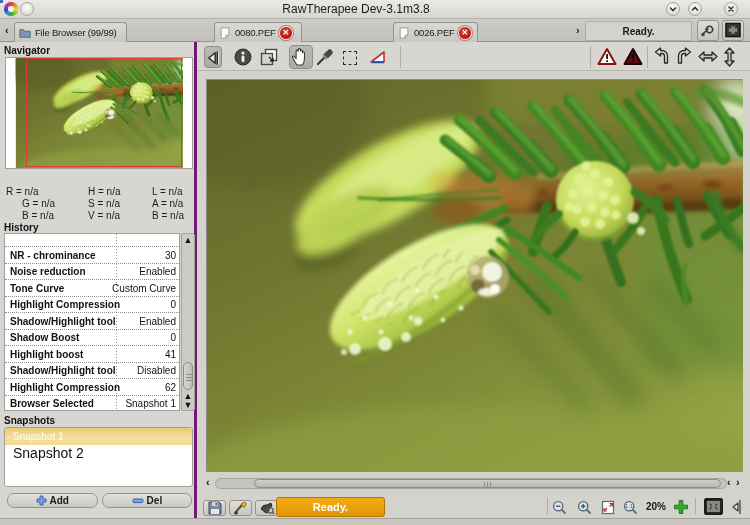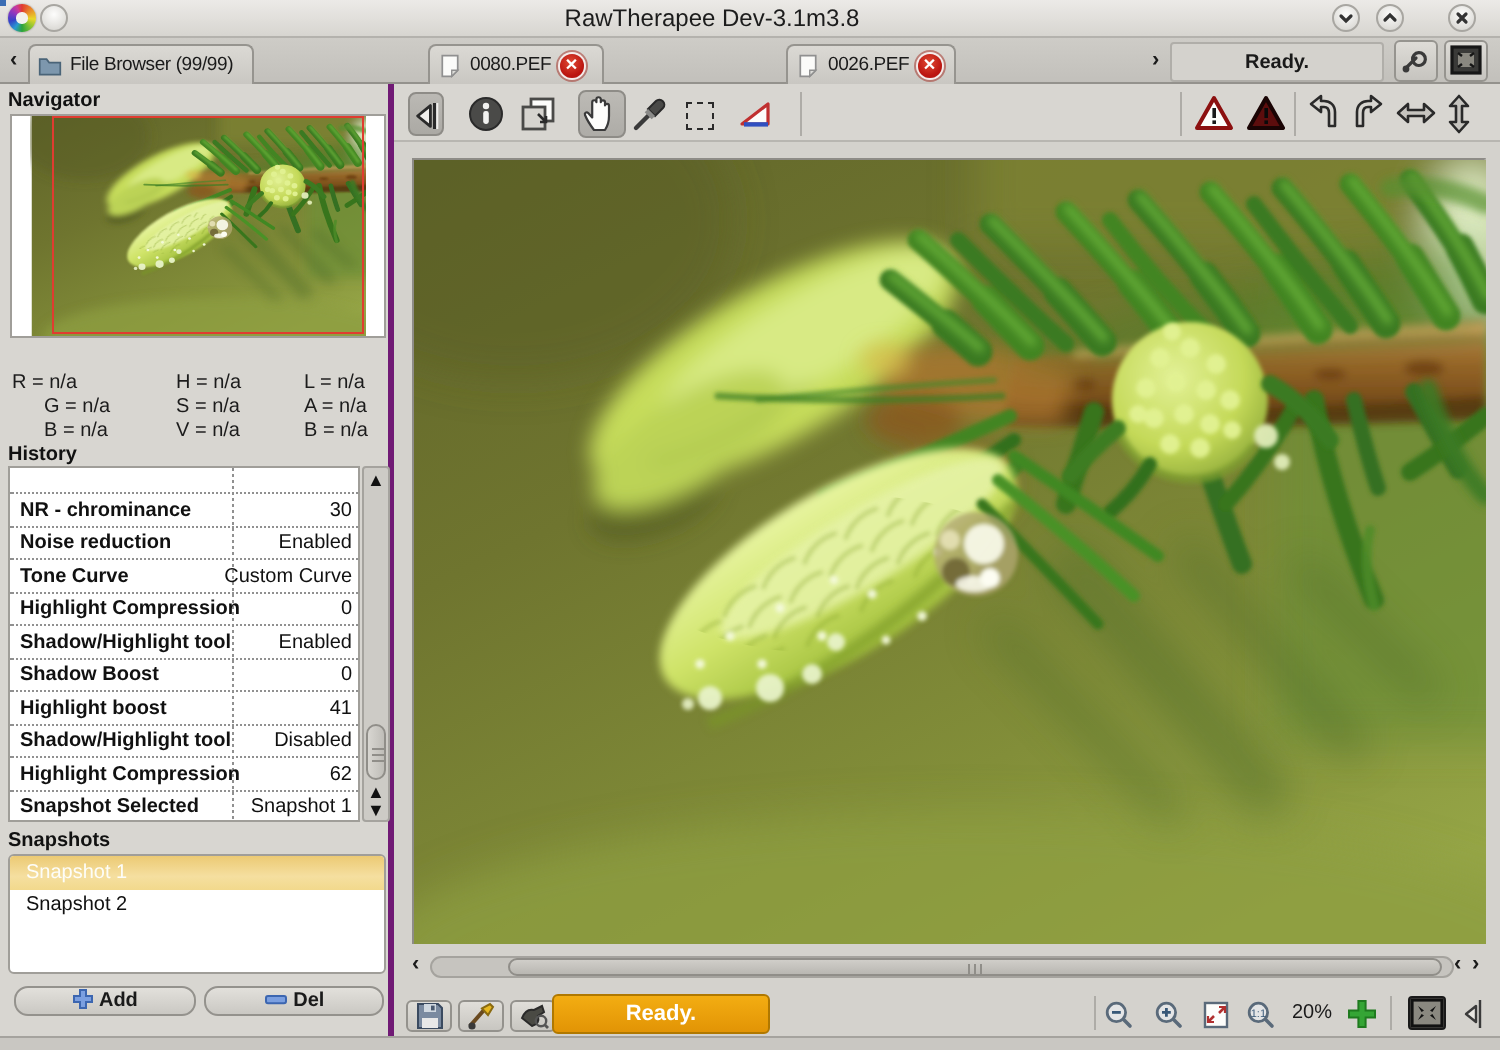--- a/index.html
+++ b/index.html
@@ -54,21 +54,21 @@
  border:1px solid #908e89;border-radius:5px}
 #histsb .thumb:after{content:"";position:absolute;left:2px;top:11px;width:6px;height:7px;
  background-image:linear-gradient(#908e89 1px,transparent 1px);background-size:6px 3px}
 .sbarr{position:absolute;left:1px;font-size:9px;color:#111;width:10px;text-align:center;line-height:9px;font-weight:bold}
 
 #snapbox{position:absolute;left:4px;top:385px;width:189px;height:60px;background:#fff;
  border:1px solid #a09e99;border-radius:3px;overflow:hidden}
 #snap1{position:absolute;left:0;top:0;width:189px;height:17px;
  background:linear-gradient(#ecca74,#f5dfa0 60%,#f2d98c);color:#fdfdf8;font-size:10px;
  line-height:17px;padding-left:8px}
-#snap2{position:absolute;left:0;top:17px;width:189px;height:16px;color:#111;font-size:10px;
+#snap2{position:absolute;left:0;top:17px;width:189px;height:16px;color:#111;font-size:14px;
  line-height:16px;padding-left:8px}
 .pbtn{position:absolute;top:451px;height:15px;border:1px solid #94928d;border-radius:7px;
  background:linear-gradient(#e2e0db,#cac8c3);font-size:10px;font-weight:bold;color:#1a1a1a;
  text-align:center;line-height:13px}
 
 #toolbar{position:absolute;left:197px;top:42px;width:553px;height:29px;background:#d8d6d1;
  border-bottom:1px solid #b8b6b1}
 #imgarea{position:absolute;left:197px;top:71px;width:553px;height:454px;background:#d4d2cd}
 #photo{position:absolute;left:9px;top:8px;width:537px;height:393px;border:1px solid #8e8c87;border-right-color:#b0aea9}
 
@@ -79,21 +79,21 @@
  border:1px solid #908e89;border-radius:5px}
 #hsthumb:after{content:"";position:absolute;left:50%;top:2px;margin-left:-4px;width:8px;height:5px;
  background-image:linear-gradient(90deg,#908e89 1px,transparent 1px);background-size:3px 5px}
 
 #bottombar{position:absolute;left:0px;top:423px;width:553px;height:24px}
 .bbtn{position:absolute;top:6px;width:23px;height:16px;border:1px solid #94928d;border-radius:3px;
  background:linear-gradient(#e0deD9,#c8c6c1)}
 #readybtn{position:absolute;left:79px;top:3px;width:109px;height:20px;border-radius:3px;
  background:linear-gradient(#f3ad12,#e29405);border:1px solid #b07800;color:#fff;
  font-size:11px;font-weight:bold;text-align:center;line-height:19px}
-#pct{position:absolute;left:449px;top:7px;font-size:10px;color:#1a1a1a;font-weight:normal}
+#pct{position:absolute;left:449px;top:7px;font-size:10px;color:#1a1a1a;font-weight:bold}
 #fsbtn{position:absolute;left:507px;top:4px;width:19px;height:17px;background:#706e69;
  border:1px solid #1a1a1a;border-radius:2px}
 #winbottom{position:absolute;left:0;top:518px;width:750px;height:7px;background:#c9c7c2;
  border-top:1px solid #a5a39e}
 .sep{position:absolute;width:1px;height:22px;background:#aeaca7;top:4px}
 </style></head>
 <body>
 
 <div id="titlebar">
  <div id="corner"></div>
@@ -210,21 +210,21 @@
       </div>
   <div class="hrow" style="top:129px">
         <b>Shadow/Highlight tool</b>
         <i>Disabled</i>
       </div>
   <div class="hrow" style="top:146px">
         <b>Highlight Compression</b>
         <i>62</i>
       </div>
   <div class="hrow" style="top:162px">
-        <b>Snapshot Selected</b>
+        <b>Browser Selected</b>
         <i>Snapshot 1</i>
       </div>
  </div>
  <div id="histsb">
   <div class="sbarr" style="top:2px">▲</div>
   <div class="thumb"></div>
   <div class="sbarr" style="top:158px">▲</div>
   <div class="sbarr" style="top:167px">▼</div>
  </div>
  <div class="hdr" style="top:373px">Snapshots</div>

